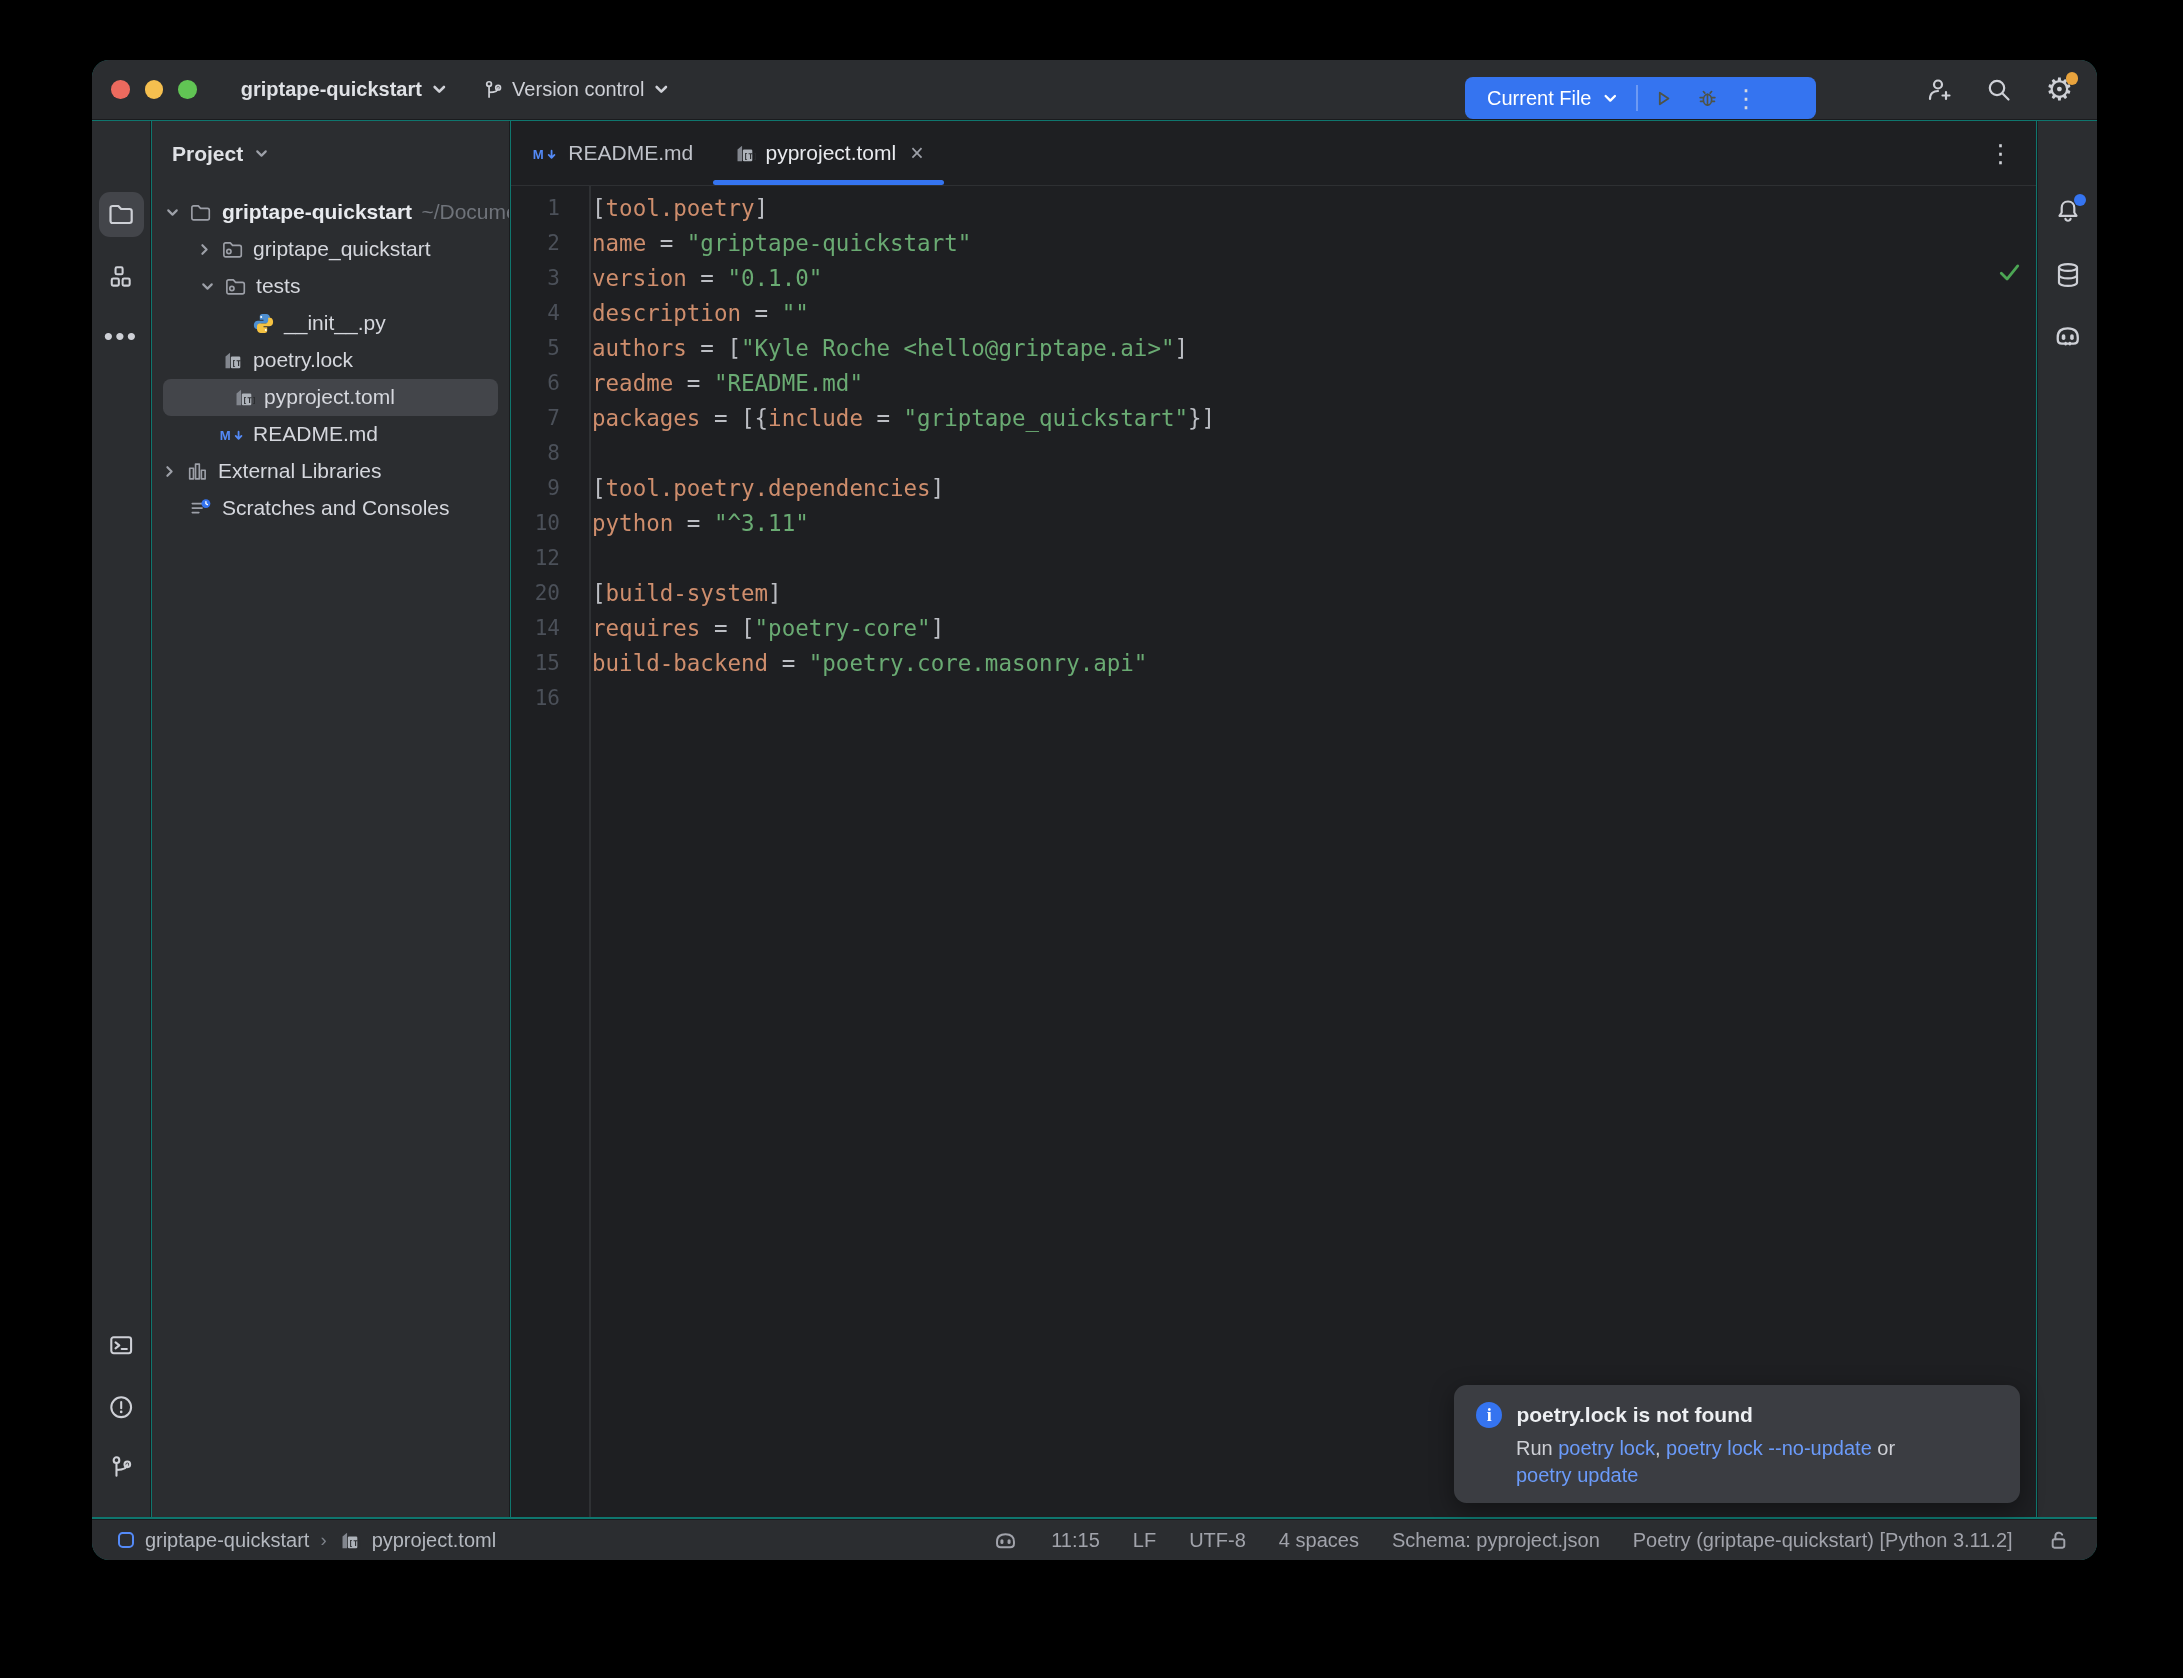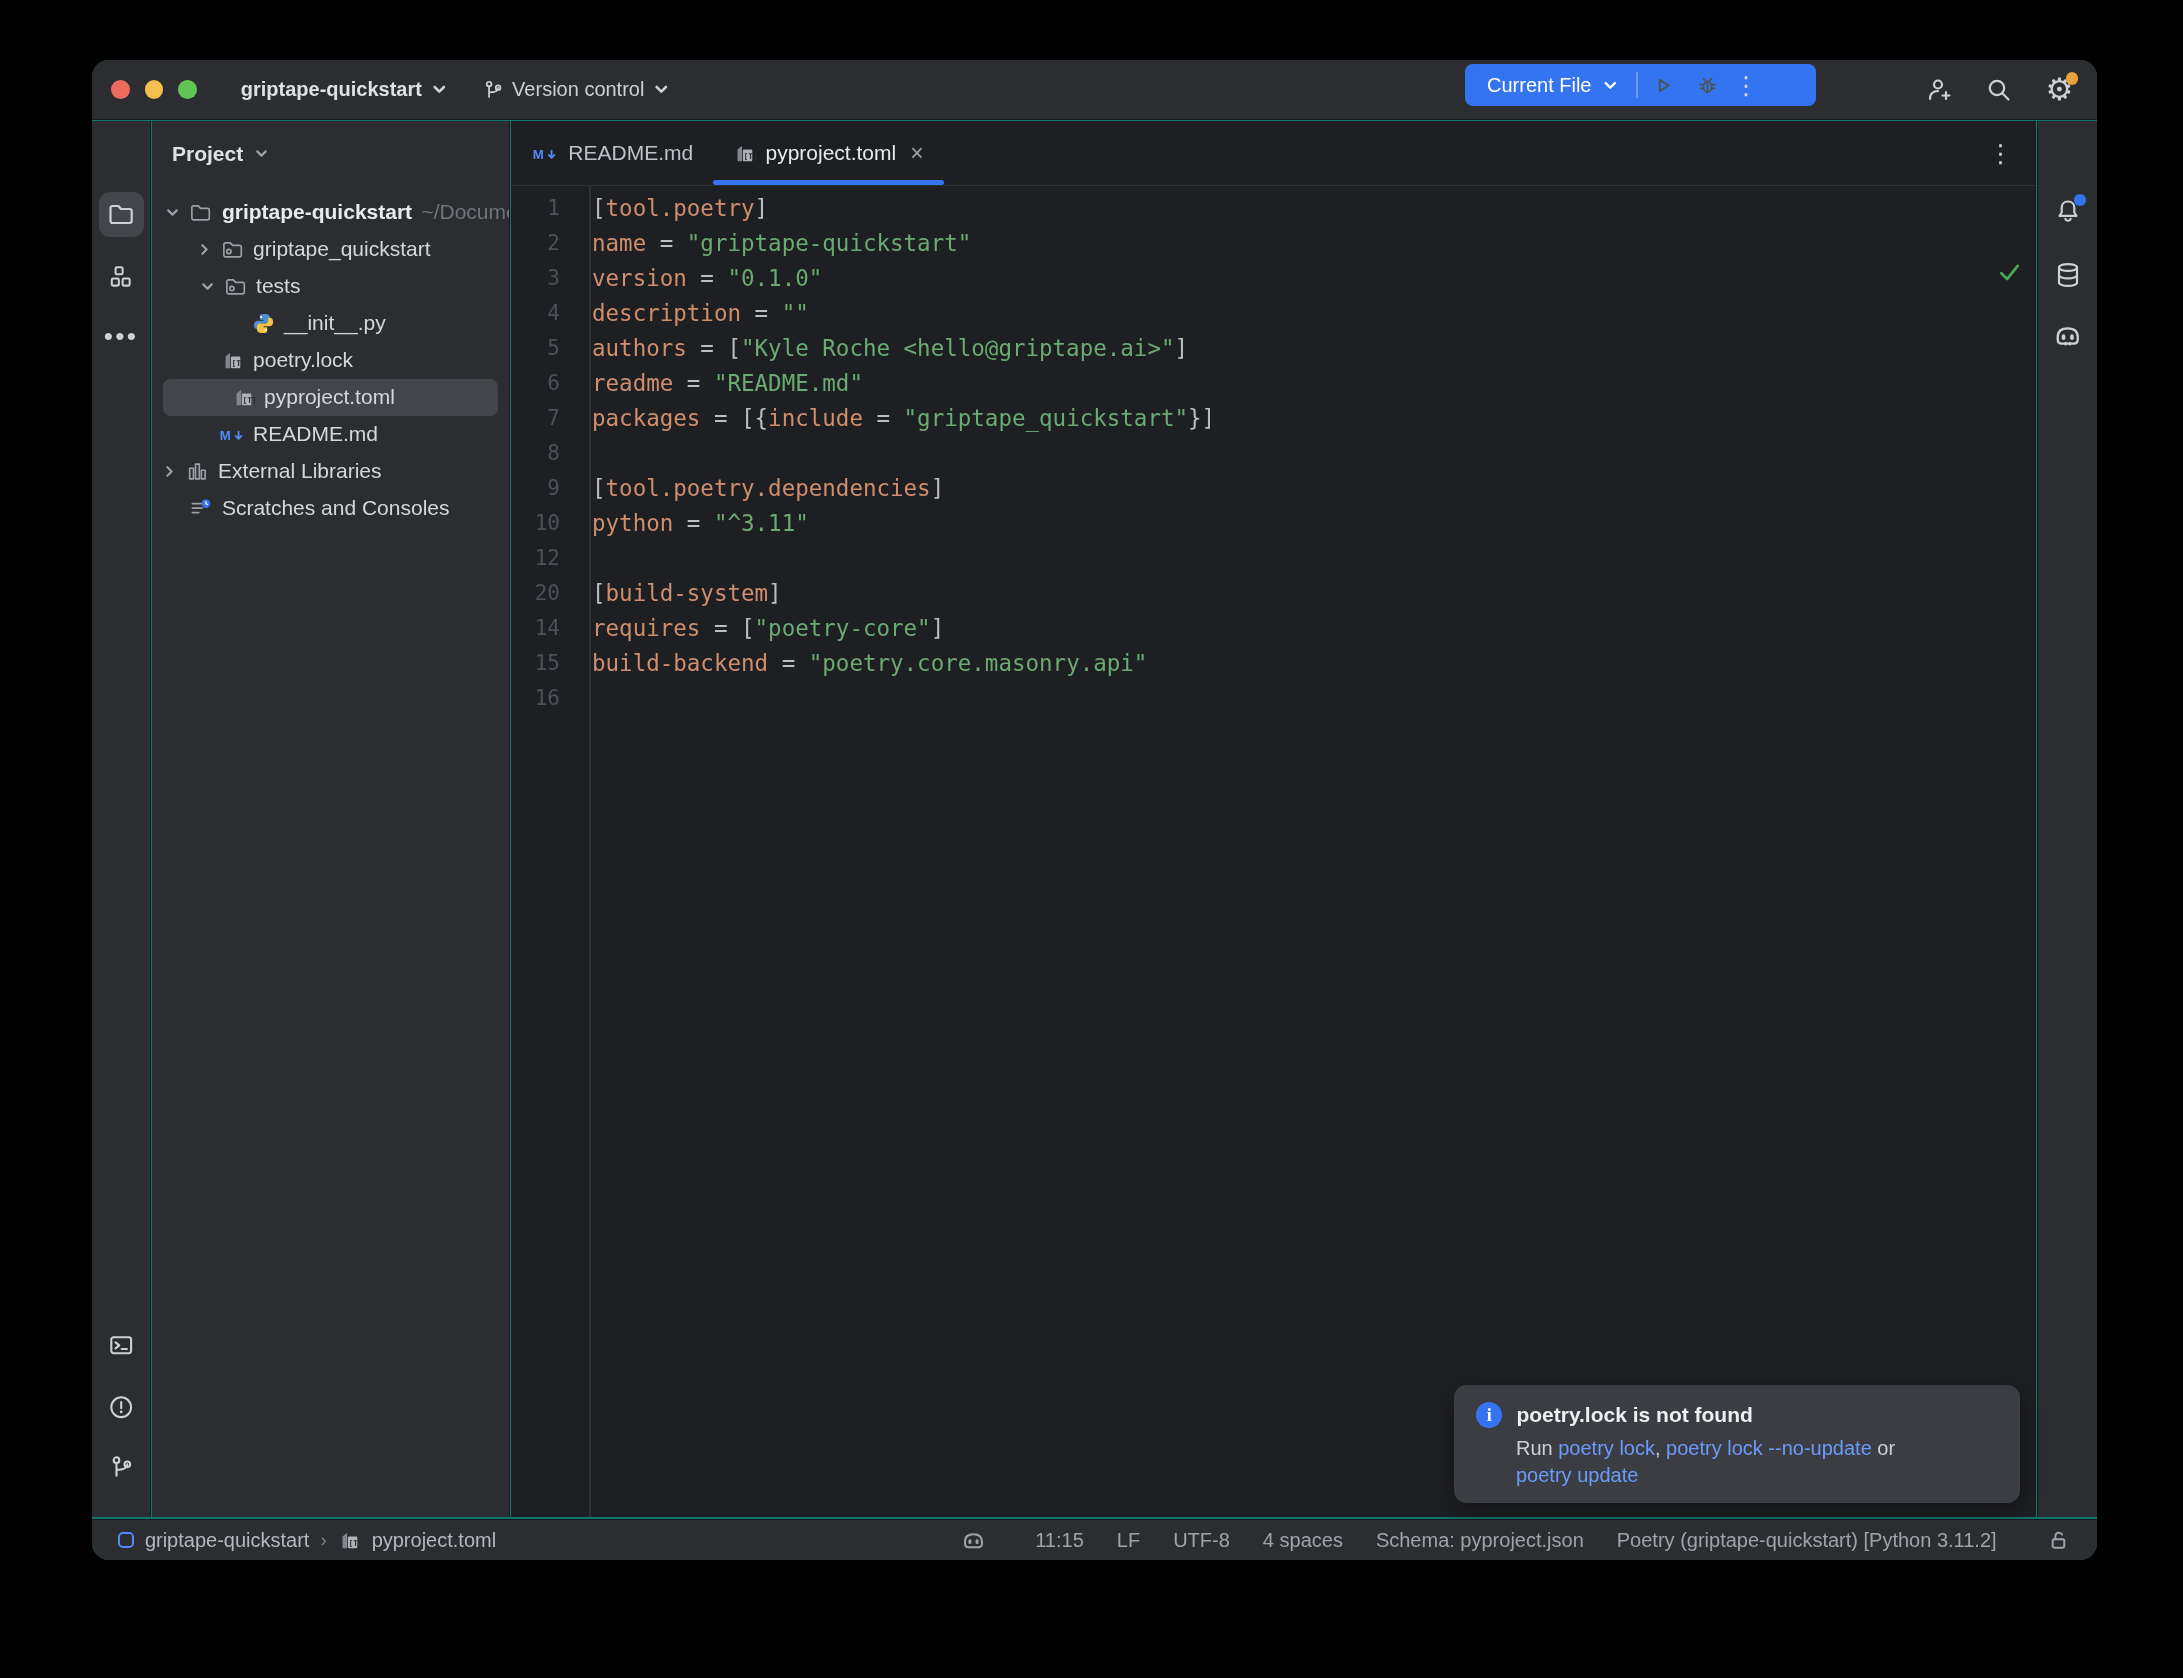--- a/index.html
+++ b/index.html
@@ -6,21 +6,21 @@
   body{width:2183px;height:1678px;position:relative;font-family:"Liberation Sans",sans-serif;-webkit-font-smoothing:antialiased;}
   .window{position:absolute;left:92px;top:60px;width:2005px;height:1500px;background:#0f766e;border-radius:17px;overflow:hidden;box-shadow:0 23px 70px rgba(0,0,0,.7);color:#DFE1E5;font-size:20px;}
   
   .titlebar{position:absolute;top:0;left:0;right:0;height:59px;background:#2B2D30;border-bottom:1.6px solid #1A1B1E;display:flex;align-items:center;}
   .lights{display:flex;gap:14.8px;margin-left:19.4px;}
   .light{width:18.6px;height:18.6px;border-radius:50%;}
   .l-red{background:#EC6A5E}.l-yellow{background:#F5BF4F}.l-green{background:#61C454}
   .tb-btn{display:flex;align-items:center;gap:7.8px;color:#DFE1E5;cursor:default;}
   .tb-project{margin-left:44px;font-weight:600;}
   .tb-vcs{margin-left:34px;color:#CED0D6;}
-  .run-widget{position:absolute;left:1373px;top:4px;width:351px;height:42px;background:#3574F0;border-radius:7.8px;display:flex;align-items:center;color:#fff;}
+  .run-widget{position:absolute;left:1373px;top:17px;width:351px;height:42px;background:#3574F0;border-radius:7.8px;display:flex;align-items:center;color:#fff;}
   .run-widget .label{margin-left:22px;font-size:20px;}
   .run-widget .chev{margin-left:9.3px;}
   .rw-sep{width:1.6px;height:26.4px;background:rgba(255,255,255,.28);margin:0 3.1px 0 17px;}
   .rw-ic{width:44px;display:flex;justify-content:center;align-items:center;}
   .rw-kebab{color:#D6D9E0;font-size:25px;width:34px;text-align:center;}
   .tb-right{position:absolute;right:22px;top:0;height:59px;display:flex;align-items:center;gap:29.5px;}
   .tb-ic{width:31px;height:31px;display:flex;align-items:center;justify-content:center;position:relative;}
   .gear-char{font-size:31px;color:#CED0D6;line-height:1;}
   .dot-badge{position:absolute;width:12.4px;height:12.4px;border-radius:50%;}
   .gear-dot{background:#E8A33D;top:-1.6px;right:-3.1px;}
@@ -68,21 +68,21 @@
   .ntf-title-row{display:flex;align-items:center;gap:14px;}
   .info-badge{width:26.4px;height:26.4px;border-radius:50%;background:#3574F0;color:#fff;display:flex;align-items:center;justify-content:center;font-weight:700;font-size:18px;flex:none;font-family:"Liberation Serif",serif;}
   .ntf-title{font-weight:700;color:#EDEFF2;font-size:21px;}
   .ntf-body{margin-left:40px;margin-top:6.2px;font-size:20px;line-height:27px;color:#CED0D6;}
   .ntf-link{color:#6B9BFA;}
   
   .statusbar{position:absolute;left:0;right:0;bottom:0;height:41px;background:#2B2D30;border-top:1.6px solid #1A1B1E;display:flex;align-items:center;padding:0 26.4px;box-sizing:border-box;color:#A1A3AB;font-size:20px;}
   .crumbs{display:flex;align-items:center;gap:11px;color:#B4B8BF;}
   .module-ic{width:15.5px;height:15.5px;border:2.3px solid #548AF7;border-radius:4.7px;box-sizing:border-box;}
   .crumb-sep{color:#7E838B;font-size:18.6px;}
-  .sb-right{margin-left:auto;display:flex;align-items:center;gap:49px;}
+  .sb-right{margin-left:auto;display:flex;align-items:center;gap:33px;}
   .sb-item{white-space:nowrap;}
   .ic{display:inline-flex;align-items:center;justify-content:center;}
 </style>
 </head>
 <body>
 
 <div class="window">
 
   <div class="titlebar">
     <div class="lights">

